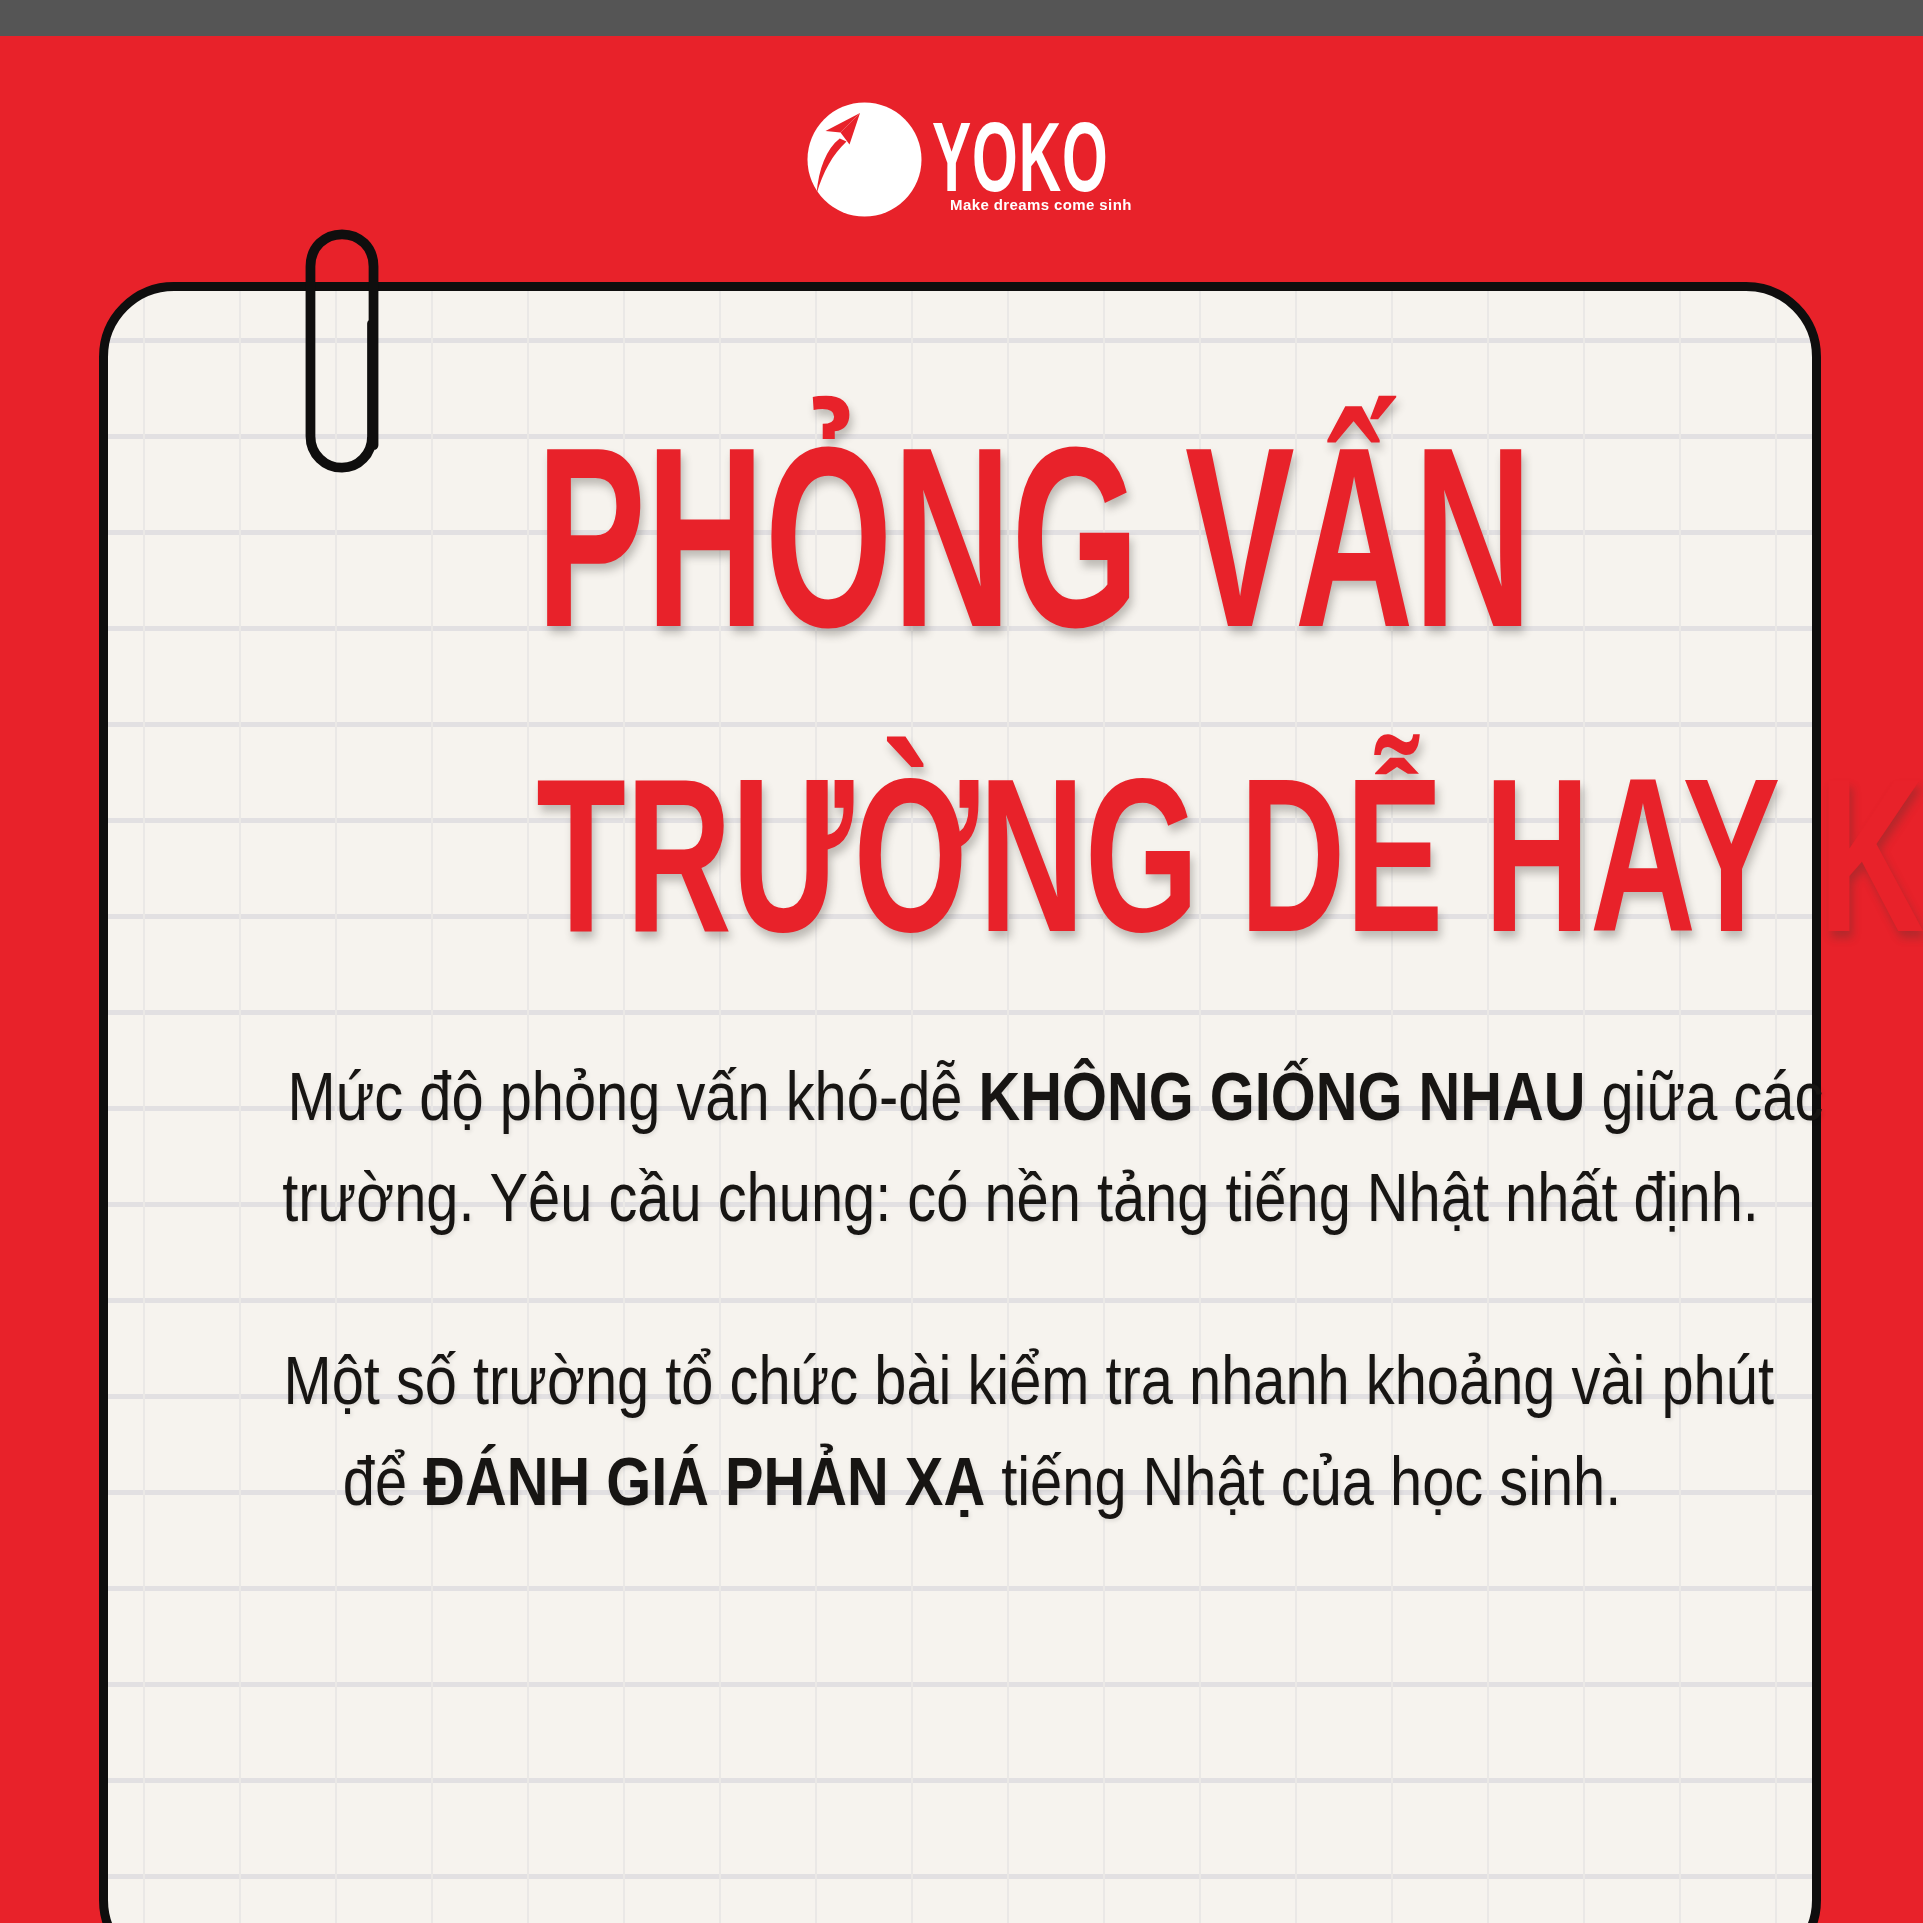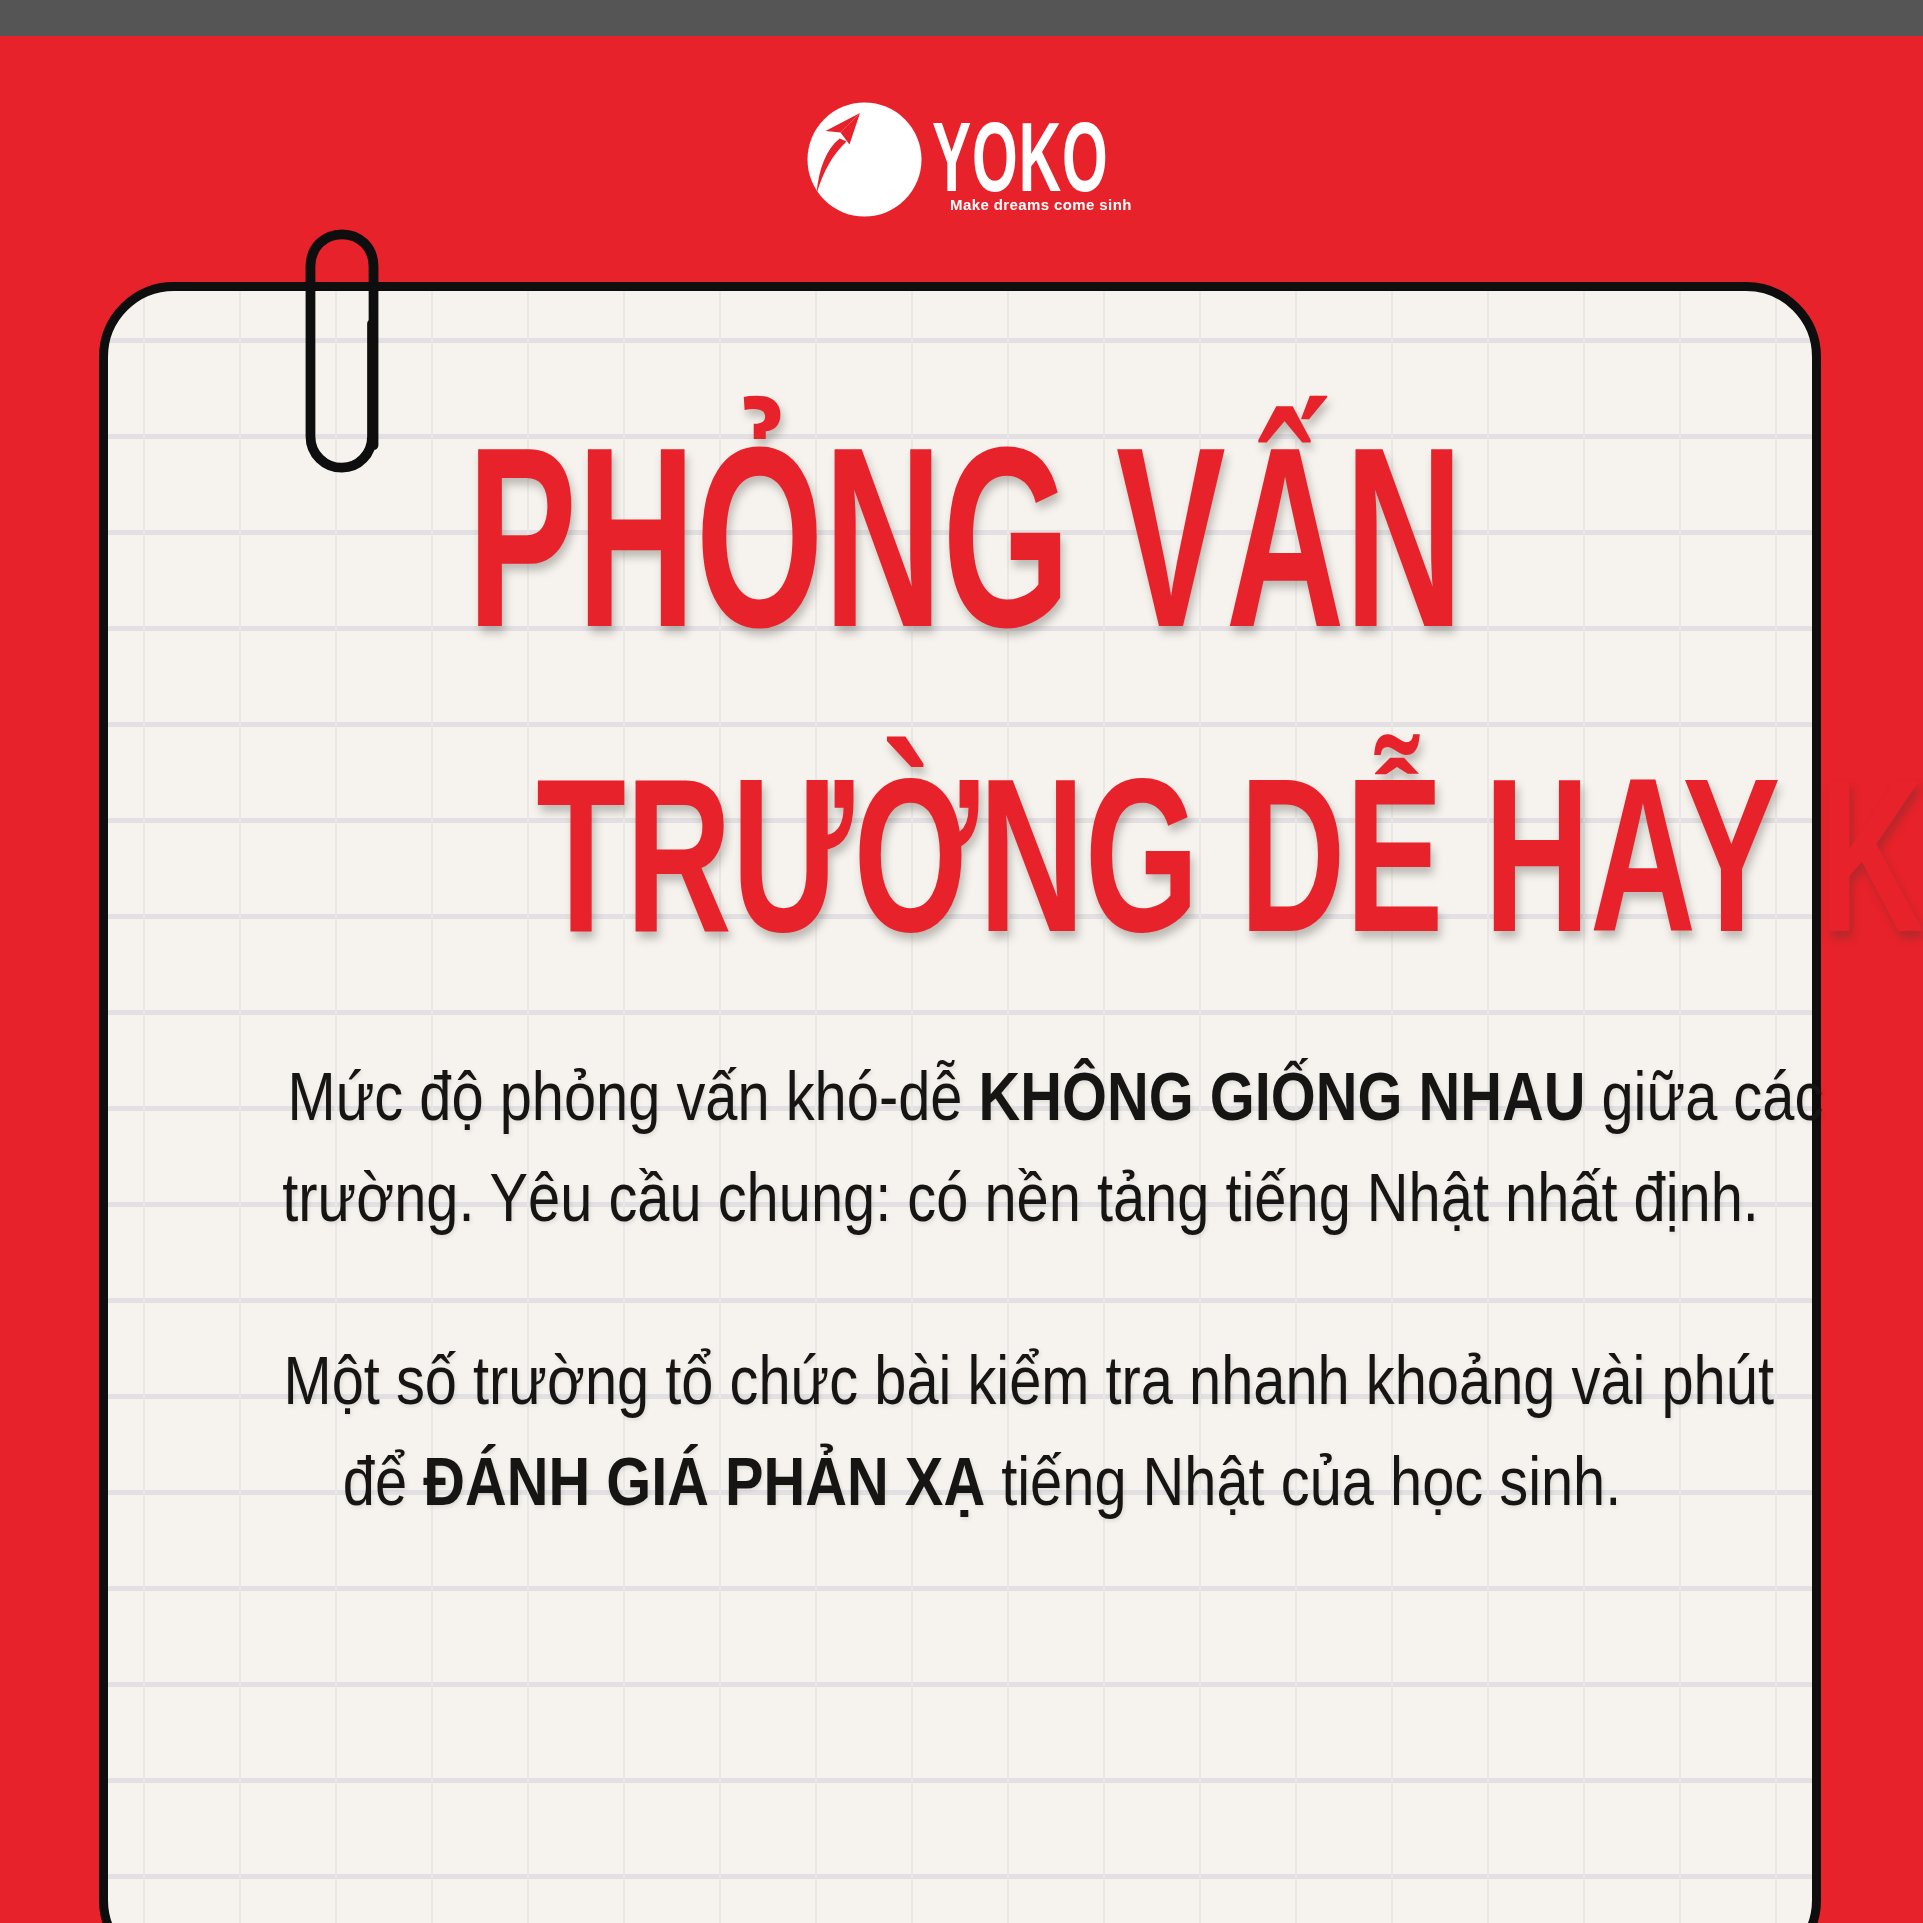--- a/index.html
+++ b/index.html
@@ -43,21 +43,21 @@
       linear-gradient(to bottom, var(--c-grid_h,#e2e0e2) 0 5.3px, transparent 5.3px);
     background-size:96px 96px,96px 96px;
     background-position:35px 47px,35px 47px;
     border:9.8px solid var(--c-border,#0f0e0e);
     border-radius:75px;
   }
 
   .paperclip{position:absolute;left:293px;top:184px;z-index:5;}
 
   
-  .titlewrap{position:absolute;left:10px;right:0;text-align:center;}
+  .titlewrap{position:absolute;left:10px;right:0;text-align:right;}
   .title-line{
     display:inline-block;
     white-space:nowrap;
     font-weight:700;
     color:var(--c-title,#e8222a);
     text-shadow:4.5px 6.8px 10.5px rgba(60,55,50,0.30);
     transform-origin:center;
   }
   .t1{top:117px;}
   .t1 .title-line{font-size:257px;line-height:257px;transform:scaleX(0.64);}

